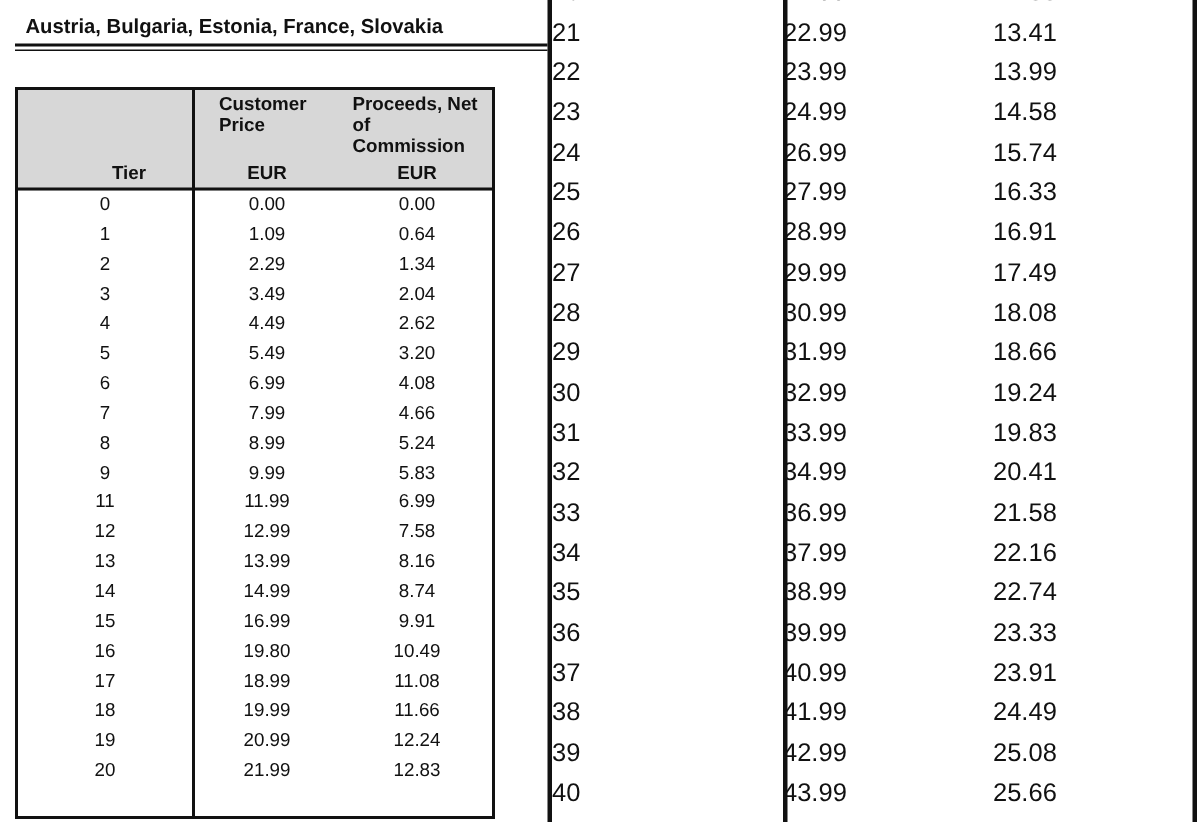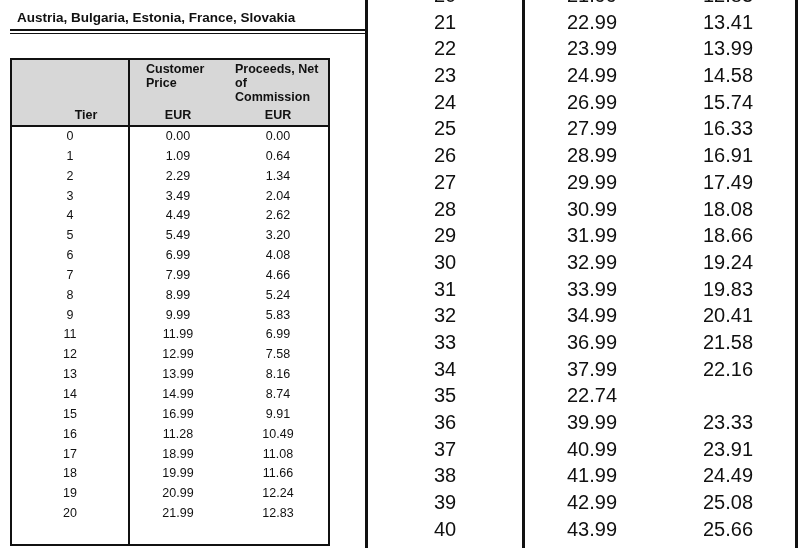--- a/index.html
+++ b/index.html
@@ -106,22 +106,21 @@
     bottom: 0;
     width: 3px;
     background: #111;
     z-index: 2;
   }
   .rrow {
     display: grid;
     grid-template-columns: 154px 140px 132px;
     height: 26.7px;
     line-height: 26.7px;
-    font-size: 20px;
-    text-align: center;
+    font-size: 17px;
   }
 </style>
 </head>
 <body>
 
 <div class="page">
 
   <div class="title-wrap">
     <div class="title-text">Austria, Bulgaria, Estonia, France, Slovakia</div>
     <div class="rule-thick"></div>
@@ -216,21 +215,21 @@
           <div>14.99</div>
           <div>8.74</div>
         </div>
         <div class="lrow">
           <div>15</div>
           <div>16.99</div>
           <div>9.91</div>
         </div>
         <div class="lrow">
           <div>16</div>
-          <div>11.28</div>
+          <div>19.80</div>
           <div>10.49</div>
         </div>
         <div class="lrow">
           <div>17</div>
           <div>18.99</div>
           <div>11.08</div>
         </div>
         <div class="lrow">
           <div>18</div>
           <div>19.99</div>
@@ -321,20 +320,21 @@
         <div>36.99</div>
         <div>21.58</div>
       </div>
       <div class="rrow">
         <div>34</div>
         <div>37.99</div>
         <div>22.16</div>
       </div>
       <div class="rrow">
         <div>35</div>
+        <div>38.99</div>
         <div>22.74</div>
       </div>
       <div class="rrow">
         <div>36</div>
         <div>39.99</div>
         <div>23.33</div>
       </div>
       <div class="rrow">
         <div>37</div>
         <div>40.99</div>

